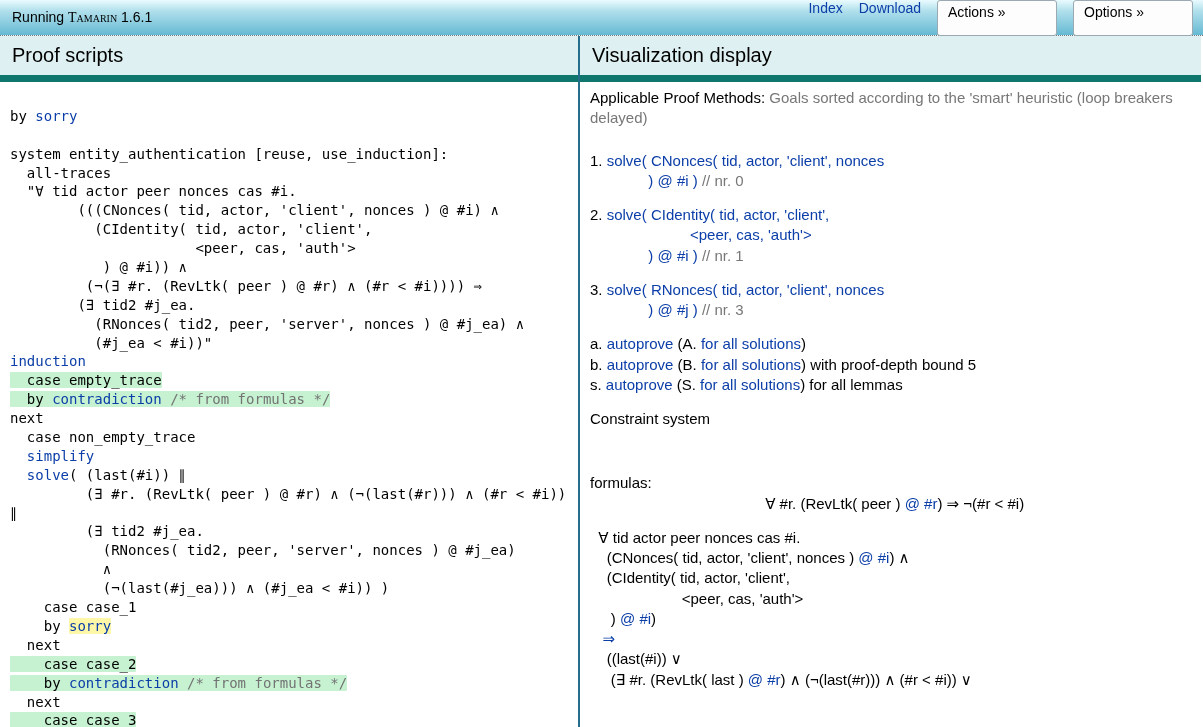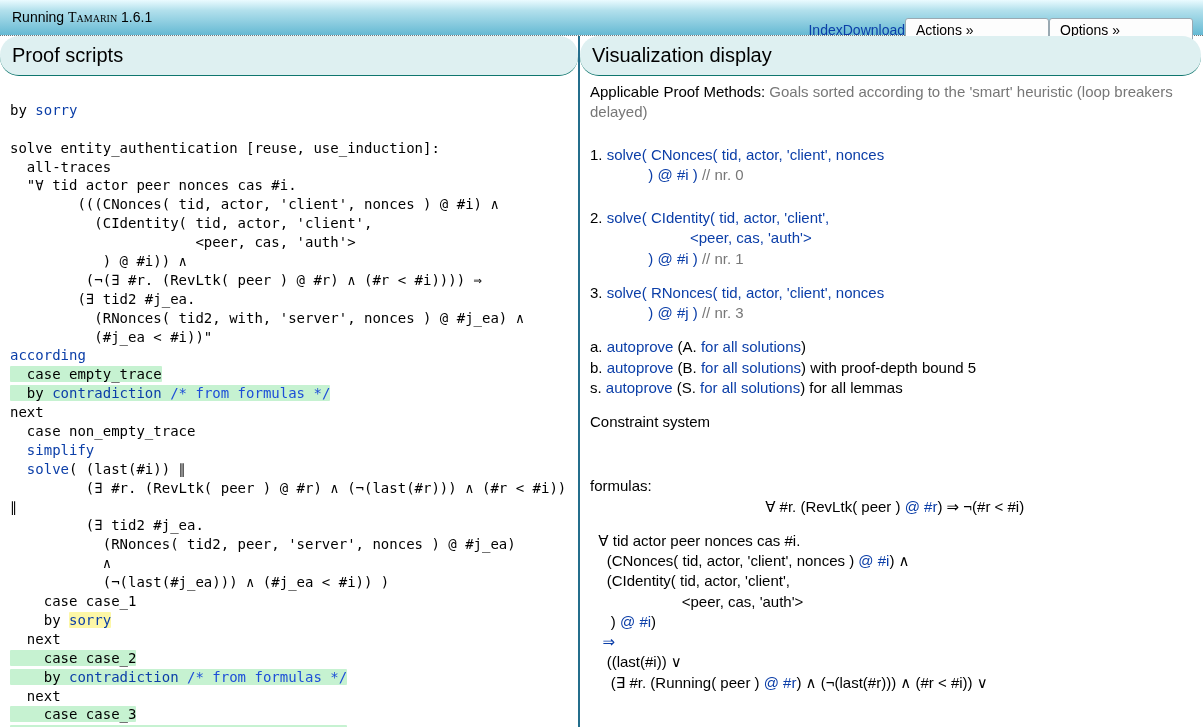--- a/index.html
+++ b/index.html
@@ -27,39 +27,39 @@
     font-size: 14px;
     color: #000;
   }
   .smallcaps {
     font-variant: small-caps;
     font-family: Georgia, serif;
   }
   .topright {
     position: absolute;
     right: 10px;
-    top: 12px;
+    top: 0;
     height: 36px;
     display: flex;
-    align-items: center;
+    gap: 16px;
   }
   .toplink {
     color: #0b3ea8;
     font-size: 14px;
     cursor: pointer;
   }
   .topbtn {
     background: #fdfdfd;
     border: 1px solid #9aa9b2;
     border-radius: 3px;
     padding: 3px 10px;
     font-size: 14px;
     color: #000;
     cursor: pointer;
-    width: 144px;
+    width: 120px;
     text-align: left;
     box-sizing: border-box;
   }
   .workspace {
     display: flex;
     height: calc(727px - 36px);
   }
   .column {
     box-sizing: border-box;
     overflow: hidden;
@@ -70,38 +70,37 @@
     border-right: 2px solid #246e8c;
   }
   .column.right {
     width: calc(1203px - 582px);
   }
   .colhdr {
     background: #def0f1;
     padding: 8px 12px;
     font-size: 20px;
     color: #000;
-    border-bottom: 1px solid #0f766e;
-    border-radius: 19px;
+    border-bottom: 7px solid #0f766e;
   }
   .colbody {
     padding: 6px 10px 20px 10px;
     height: calc(100% - 40px);
     overflow: hidden;
     box-sizing: border-box;
   }
   .mono {
     font-family: "Menlo", "Monaco", "Consolas", monospace;
     font-size: 14px;
     line-height: 1.35;
     white-space: pre;
     color: #000;
   }
   .link { color: #0b3ea8; cursor: pointer; }
-  .gray { color: #1d4ed8; }
+  .gray { color: #737373; }
   .hl-green { background: #c6f2d1; border-radius:1px; }
   .hl-yellow { background: #fdf7a7; border-radius:1px;}
   .viztxt {
     font-family: "Helvetica Neue", Arial, sans-serif;
     font-size: 15px;
     line-height: 1.35;
     color: #000;
   }
   .viztxt .link { color: #0b3ea8; }
   .vizgray { color: #777; }
@@ -121,32 +120,32 @@
   </div>
 </div>
 
 <div class="workspace">
 
   <div class="column left">
     <div class="colhdr">Proof scripts</div>
     <div class="colbody mono">
 <span><span>by </span><span class="link">sorry</span></span>
 
-<span>solve entity_authentication [reuse, use_induction]:</span>
+<span>system entity_authentication [reuse, use_induction]:</span>
 <span>  all-traces</span>
 <span>  "∀ tid actor peer nonces cas #i.</span>
 <span>        (((CNonces( tid, actor, 'client', nonces ) @ #i) ∧</span>
 <span>          (CIdentity( tid, actor, 'client',</span>
 <span>                      &lt;peer, cas, 'auth'&gt;</span>
 <span>           ) @ #i)) ∧</span>
 <span>         (¬(∃ #r. (RevLtk( peer ) @ #r) ∧ (#r &lt; #i)))) ⇒</span>
 <span>        (∃ tid2 #j_ea.</span>
-<span>          (RNonces( tid2, with, 'server', nonces ) @ #j_ea) ∧</span>
+<span>          (RNonces( tid2, peer, 'server', nonces ) @ #j_ea) ∧</span>
 <span>          (#j_ea &lt; #i))"</span>
-<span class="link">according</span>
+<span class="link">induction</span>
 <span class="hl-green">  case empty_trace</span>
 <span class="hl-green"><span>  by </span><span class="link">contradiction</span><span class="gray"> /* from formulas */</span></span>
 <span>next</span>
 <span>  case non_empty_trace</span>
 <span>  <span class="link">simplify</span></span>
 <span>  <span class="link">solve</span><span>( (last(#i)) ∥</span></span>
 <span>         (∃ #r. (RevLtk( peer ) @ #r) ∧ (¬(last(#r))) ∧ (#r &lt; #i))</span>
 <span>∥</span>
 <span>         (∃ tid2 #j_ea.</span>
 <span>           (RNonces( tid2, peer, 'server', nonces ) @ #j_ea)</span>
@@ -168,21 +167,21 @@
   </div>
 
   <div class="column right">
     <div class="colhdr">Visualization display</div>
     <div class="colbody viztxt">
       <div style="margin-bottom:22px;"><span>Applicable Proof Methods:</span><span class="vizgray"> Goals sorted according to the 'smart' heuristic (loop breakers delayed)</span></div>
 
       <div style="white-space:pre;"><span>1. </span><span class="link">solve</span><span class="link">( CNonces( tid, actor, 'client', nonces</span>
 <span class="link">              ) @ #i )</span><span class="vizgray"> // nr. 0</span></div>
       <div style="height:14px;"></div>
-      <div style="white-space:pre;margin-top:9px;"><span>2. </span><span class="link">solve</span><span class="link">( CIdentity( tid, actor, 'client',</span>
+      <div style="white-space:pre;"><span>2. </span><span class="link">solve</span><span class="link">( CIdentity( tid, actor, 'client',</span>
 <span class="link">                        &lt;peer, cas, 'auth'&gt;</span>
 <span class="link">              ) @ #i )</span><span class="vizgray"> // nr. 1</span></div>
       <div style="height:14px;"></div>
       <div style="white-space:pre;"><span>3. </span><span class="link">solve</span><span class="link">( RNonces( tid, actor, 'client', nonces</span>
 <span class="link">              ) @ #j )</span><span class="vizgray"> // nr. 3</span></div>
       <div style="height:14px;"></div>
 
       <div><span>a. </span><span class="link">autoprove</span><span> (A. </span><span class="link">for all solutions</span><span>)</span></div>
       <div><span>b. </span><span class="link">autoprove</span><span> (B. </span><span class="link">for all solutions</span><span>) with proof-depth bound 5</span></div>
       <div><span>s. </span><span class="link">autoprove</span><span> (S. </span><span class="link">for all solutions</span><span>) for all lemmas</span></div>
@@ -194,17 +193,17 @@
       <div>formulas:</div>
       <div style="white-space:pre;text-align:center;"><span>  ∀ #r. (RevLtk( peer ) </span><span class="link">@ #r</span><span>) ⇒ ¬(#r &lt; #i)</span></div>
       <div style="height:14px;"></div>
       <div style="white-space:pre;">  ∀ tid actor peer nonces cas #i.</div>
       <div style="white-space:pre;"><span>    (CNonces( tid, actor, 'client', nonces ) </span><span class="link">@ #i</span><span>) ∧</span></div>
       <div style="white-space:pre;">    (CIdentity( tid, actor, 'client',</div>
       <div style="white-space:pre;">                      &lt;peer, cas, 'auth'&gt;</div>
       <div style="white-space:pre;"><span>     ) </span><span class="link">@ #i</span><span>)</span></div>
       <div style="white-space:pre;" class="link">   ⇒</div>
       <div style="white-space:pre;">    ((last(#i)) ∨</div>
-      <div style="white-space:pre;"><span>     (∃ #r. (Running( peer ) </span><span class="link">@ #r</span><span>) ∧ (¬(last(#r))) ∧ (#r &lt; #i)) ∨</span></div>
+      <div style="white-space:pre;"><span>     (∃ #r. (RevLtk( last ) </span><span class="link">@ #r</span><span>) ∧ (¬(last(#r))) ∧ (#r &lt; #i)) ∨</span></div>
     </div>
   </div>
 
 </div>
 
 </body></html>

